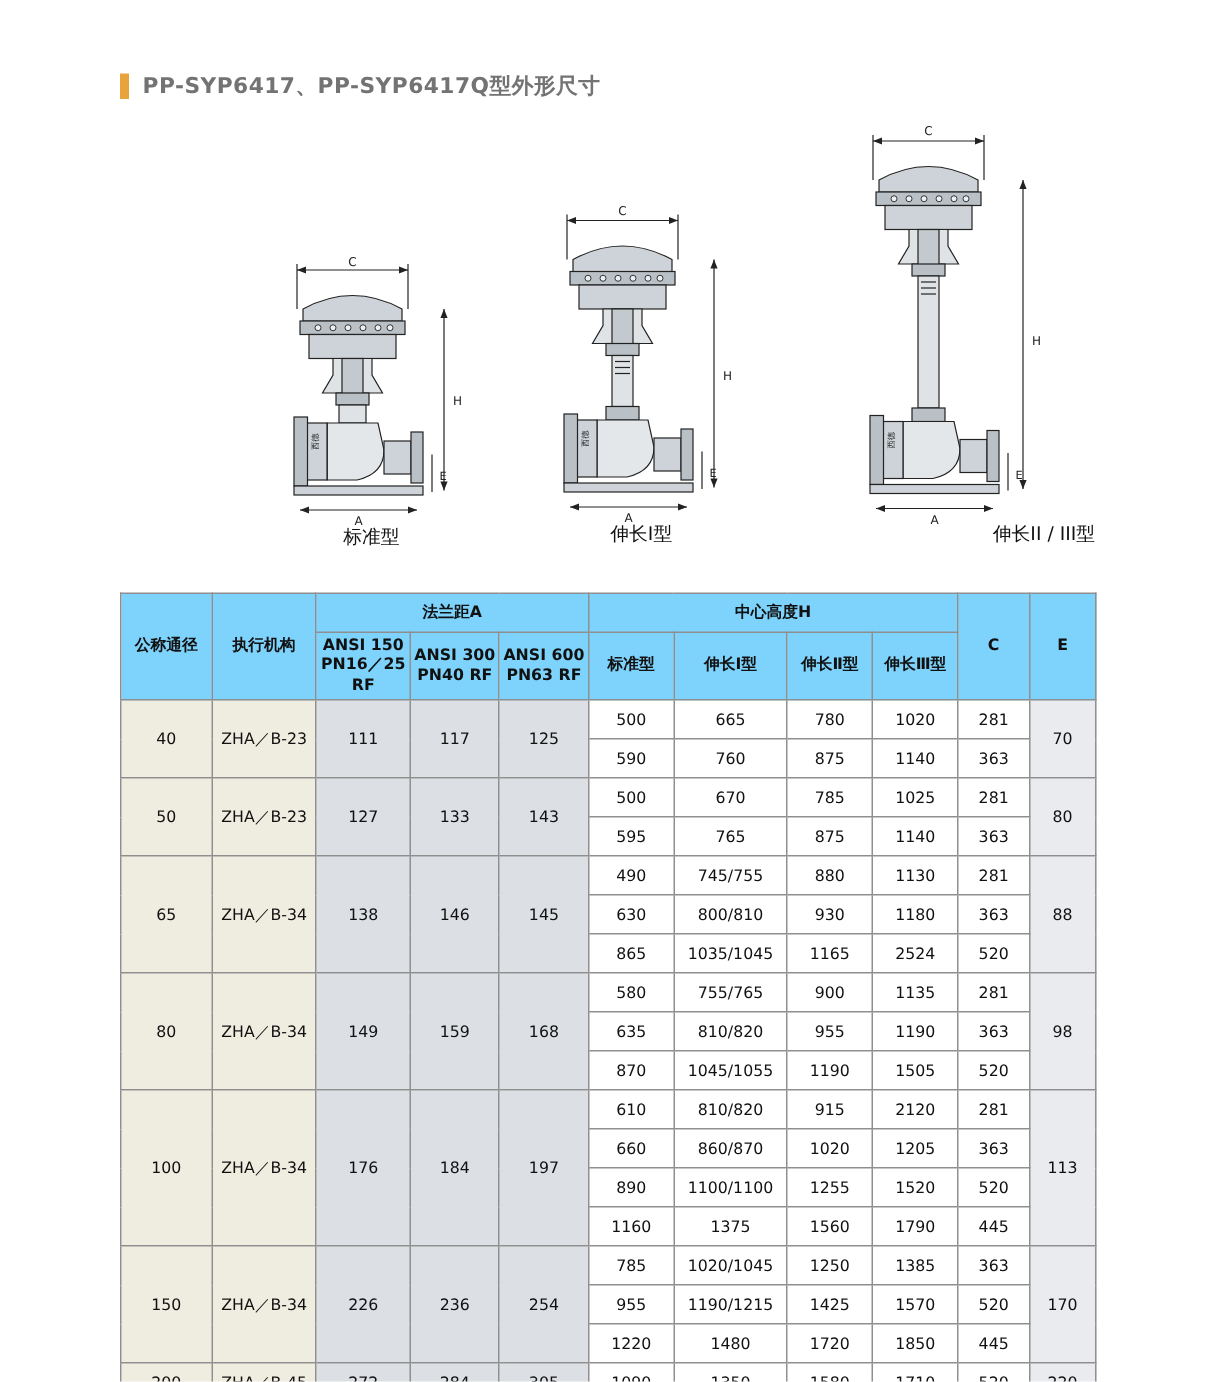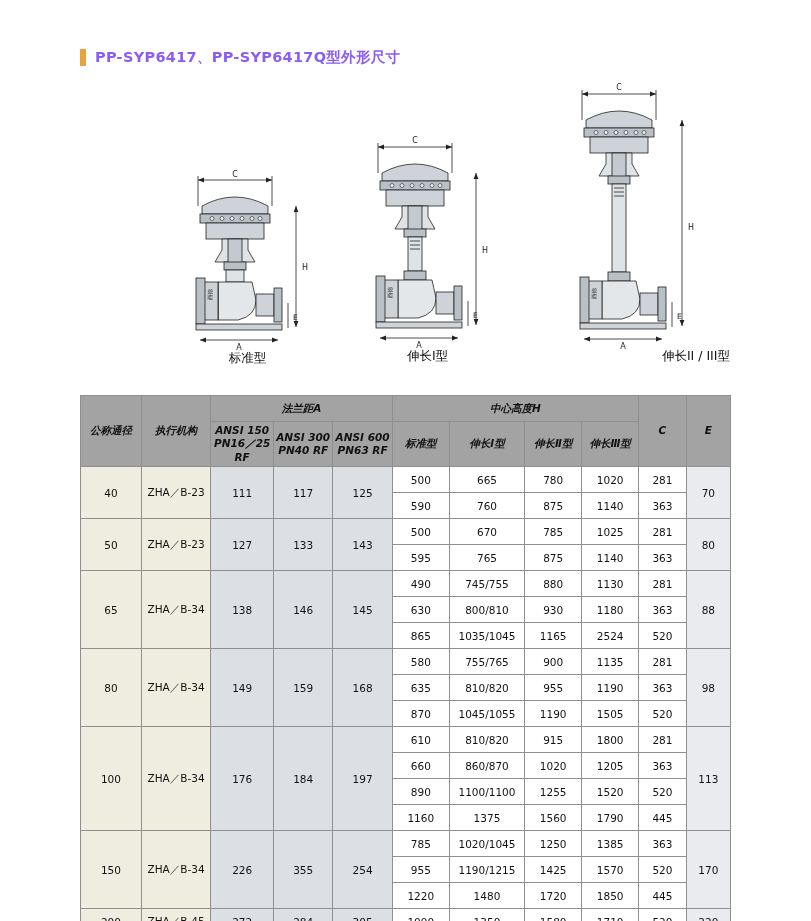--- a/index.html
+++ b/index.html
@@ -15,21 +15,21 @@
   
   .title-row{
     position:absolute;left:80px;top:48px;
     display:flex;align-items:center;gap:9px;
   }
   .title-bar{
     width:6px;height:17px;background:#e8a33d;
     display:inline-block;
   }
   .title-text{
-    font-size:14.5px;font-weight:bold;letter-spacing:.3px;color:#8b5cf6;
+    font-size:14.5px;font-weight:bold;letter-spacing:.3px;color:#737373;
   }
 
   
   .figures{
     position:absolute;left:80px;top:80px;width:651px;height:295px;
   }
   .fig{position:absolute;}
   .fig-caption{
     position:absolute;width:100%;text-align:center;
     font-size:12.5px;color:#111;font-weight:500;
@@ -45,25 +45,24 @@
   }
   table.dim td,table.dim th{
     border:1px solid #8f8f8f;
     text-align:center;
     vertical-align:middle;
     padding:0;
     height:25px;
     font-weight:normal;
   }
   table.dim thead th{
-    background:#a3a3a3;
+    background:#7dd3fc;
     font-weight:bold;
     font-size:10.5px;
     line-height:1.25;
-    font-style:italic;
   }
   .col-dn{background:#efece0;}
   .col-act{background:#efece0;}
   .col-a{background:#dcdfe3;}
   .col-h{background:#ffffff;}
   .col-c{background:#ffffff;}
   .col-e{background:#e9ebee;}
 </style>
 </head>
 <body>
@@ -366,21 +365,21 @@
         </tr>
         <tr>
           <td rowspan="4" class="col-dn">100</td>
           <td rowspan="4" class="col-act">ZHA／B-34</td>
           <td rowspan="4" class="col-a">176</td>
           <td rowspan="4" class="col-a">184</td>
           <td rowspan="4" class="col-a">197</td>
           <td class="col-h">610</td>
           <td class="col-h">810/820</td>
           <td class="col-h">915</td>
-          <td class="col-h">1800</td>
+          <td class="col-h">2120</td>
           <td class="col-c">281</td>
           <td rowspan="4" class="col-e">113</td>
         </tr>
         <tr>
           <td class="col-h">660</td>
           <td class="col-h">860/870</td>
           <td class="col-h">1020</td>
           <td class="col-h">1205</td>
           <td class="col-c">363</td>
         </tr>
@@ -395,21 +394,21 @@
           <td class="col-h">1160</td>
           <td class="col-h">1375</td>
           <td class="col-h">1560</td>
           <td class="col-h">1790</td>
           <td class="col-c">445</td>
         </tr>
         <tr>
           <td rowspan="3" class="col-dn">150</td>
           <td rowspan="3" class="col-act">ZHA／B-34</td>
           <td rowspan="3" class="col-a">226</td>
-          <td rowspan="3" class="col-a">355</td>
+          <td rowspan="3" class="col-a">236</td>
           <td rowspan="3" class="col-a">254</td>
           <td class="col-h">785</td>
           <td class="col-h">1020/1045</td>
           <td class="col-h">1250</td>
           <td class="col-h">1385</td>
           <td class="col-c">363</td>
           <td rowspan="3" class="col-e">170</td>
         </tr>
         <tr>
           <td class="col-h">955</td>

